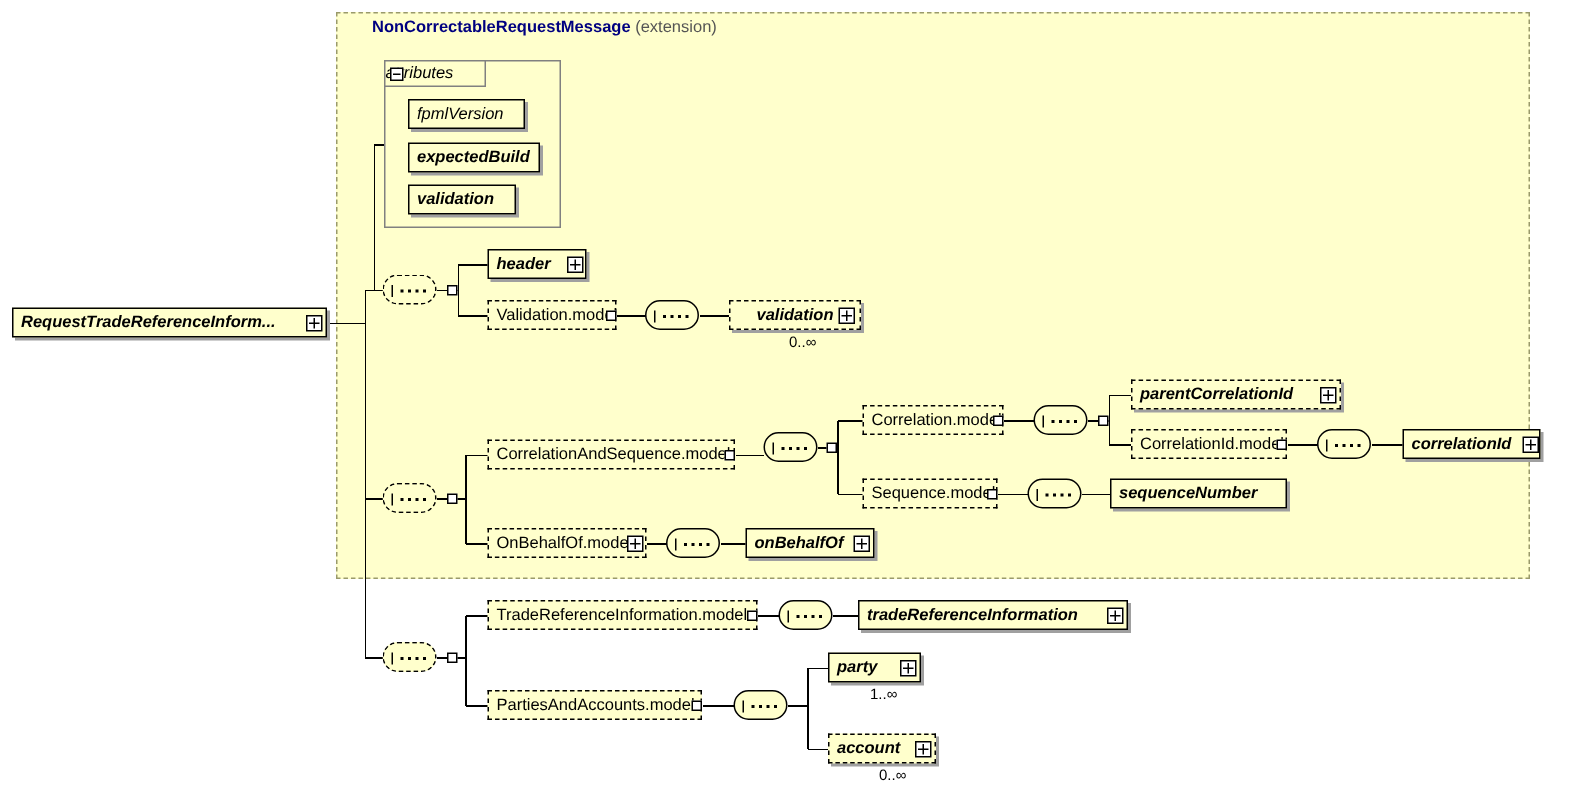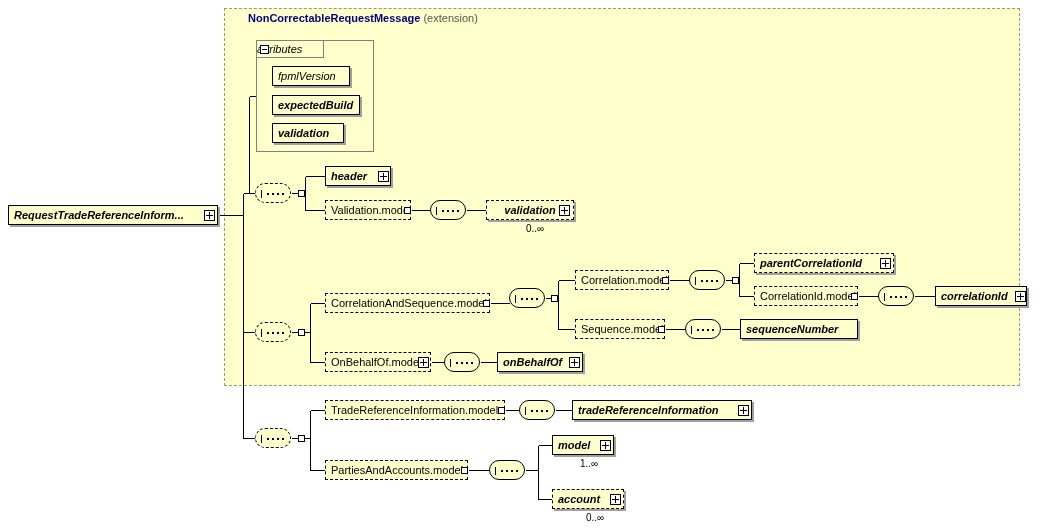--- a/index.html
+++ b/index.html
@@ -465,21 +465,21 @@
     <span>tradeReferenceInformation</span>
     <span class="plus" style="left:165px; top:4px;"></span>
   </div>
 
   <div class="elem dashed" style="left:325px; top:460px; width:143px;">
     <span>PartiesAndAccounts.model</span>
   </div>
   <div class="conn" style="left:461px; top:467px;"></div>
 
   <div class="elem solid bold shadow" style="left:552px; top:435px; width:62px;">
-    <span>model</span>
+    <span>party</span>
     <span class="plus" style="left:47px; top:4px;"></span>
   </div>
   <div class="occurs" style="left:580px; top:458px;">1..∞</div>
 
   <div class="elem dashed bold shadow" style="left:552px; top:489px; width:72px;">
     <span>account</span>
     <span class="plus" style="left:57px; top:4px;"></span>
   </div>
   <div class="occurs" style="left:586px; top:512px;">0..∞</div>
 

